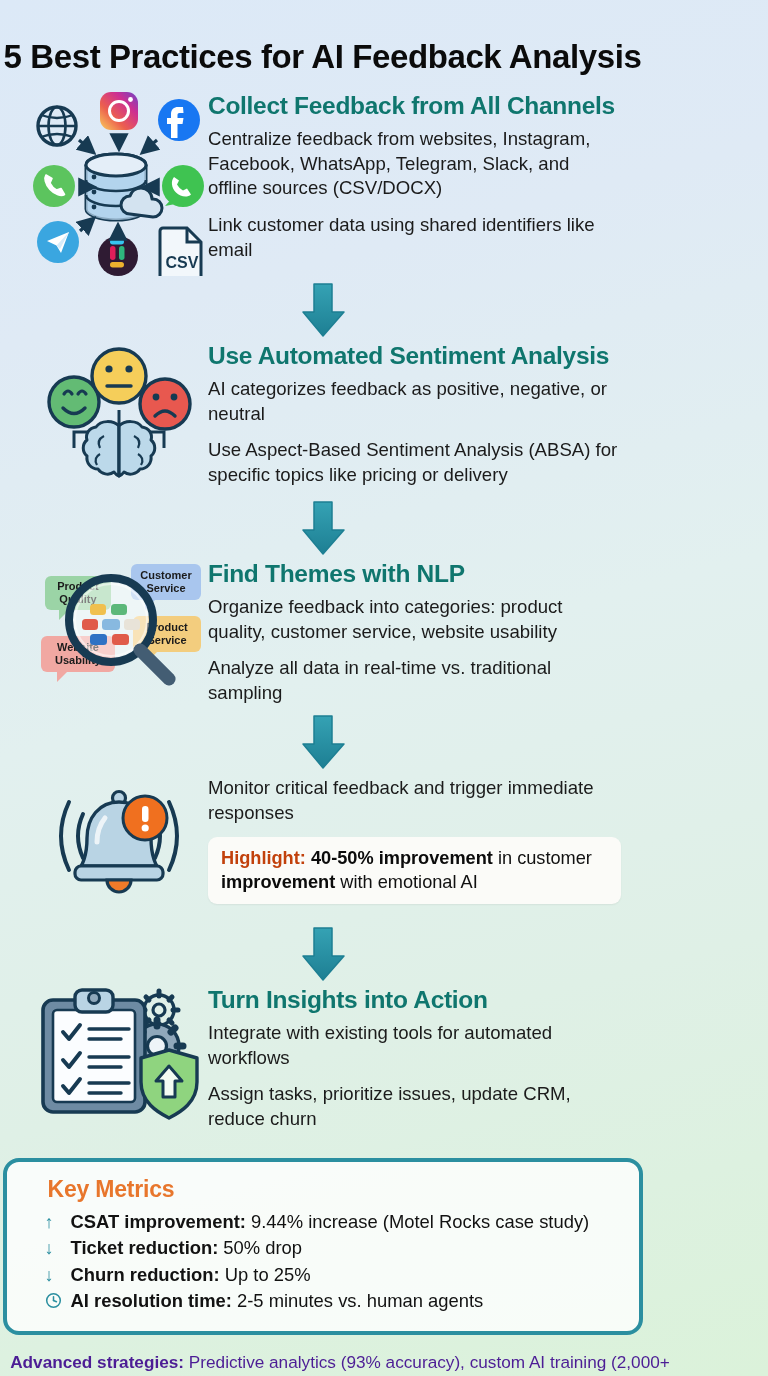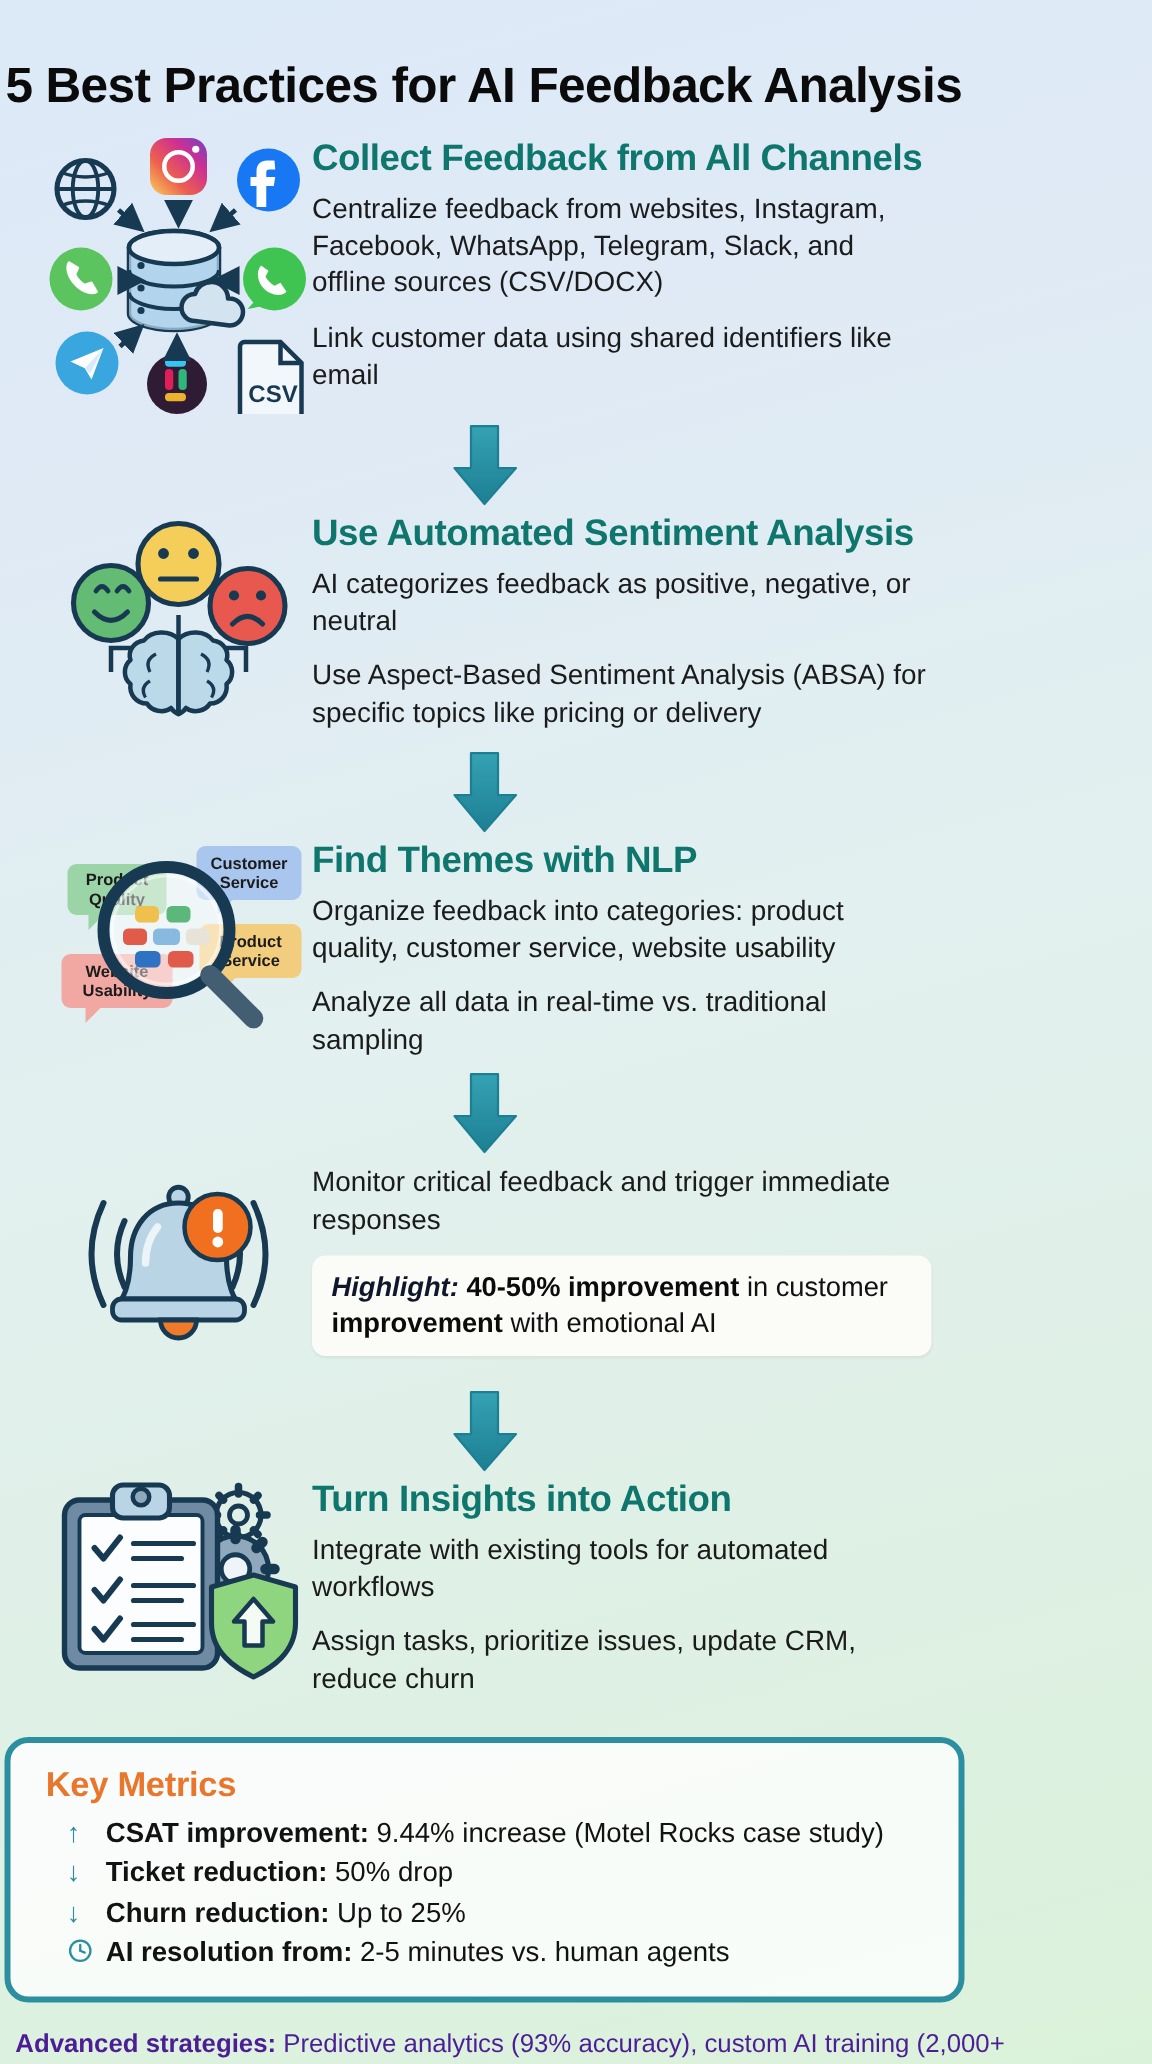--- a/index.html
+++ b/index.html
@@ -58,21 +58,21 @@
   .highlight-box {
     background: #fbfbf8;
     border-radius: 9px;
     padding: 9px 13px 10px 13px;
     font-size: 18.2px;
     line-height: 1.32;
     display: inline-block;
     max-width: 420px;
     box-shadow: 0 1px 2px rgba(0,0,0,0.06);
   }
-  .hl-label { color: #0f172a; font-weight: bold; font-style: italic; }
+  .hl-label { color: #c2410c; font-weight: bold; }
   .hl-strong { font-weight: bold; color: #0b0b0b; }
 
   
   .arrow-wrap {
     display: flex;
     justify-content: center;
     align-items: center;
   }
   .arrow-wrap svg { display: block; }
 
@@ -84,20 +84,21 @@
     border-radius: 16px;
     background: rgba(255,255,255,0.80);
     padding: 14px 20px 16px 24px;
   }
   .metrics-title {
     color: #e8762c;
     font-size: 23px;
     font-weight: bold;
     margin-bottom: 6px;
     letter-spacing: -0.2px;
+    margin-left: 17px;
   }
   .metric-row {
     display: flex;
     align-items: baseline;
     font-size: 18.4px;
     line-height: 1.42;
     color: #121212;
     padding-left: 14px;
   }
   .metric-ic {
@@ -474,21 +475,21 @@
       <span>Up to 25%</span>
     </div>
     <div class="metric-row">
       <span class="metric-ic clock">
         <svg width="17" height="17" viewBox="0 0 20 20" style="vertical-align:-2px;">
           <circle cx="10" cy="10" r="8" fill="none" stroke="#2b8fa0" stroke-width="1.8"></circle>
           <line x1="10" y1="10" x2="10" y2="5.5" stroke="#2b8fa0" stroke-width="1.8" stroke-linecap="round"></line>
           <line x1="10" y1="10" x2="13.5" y2="11.5" stroke="#2b8fa0" stroke-width="1.8" stroke-linecap="round"></line>
         </svg>
       </span>
-      <span class="metric-label">AI resolution from:</span>
+      <span class="metric-label">AI resolution time:</span>
       <span>2-5 minutes vs. human agents</span>
     </div>
   </div>
 
   <div class="footer">
     <b>Advanced strategies:</b><span> Predictive analytics (93% accuracy), custom AI training (2,000+ conversations), human + AI review</span>
   </div>
 
 </div>
 

